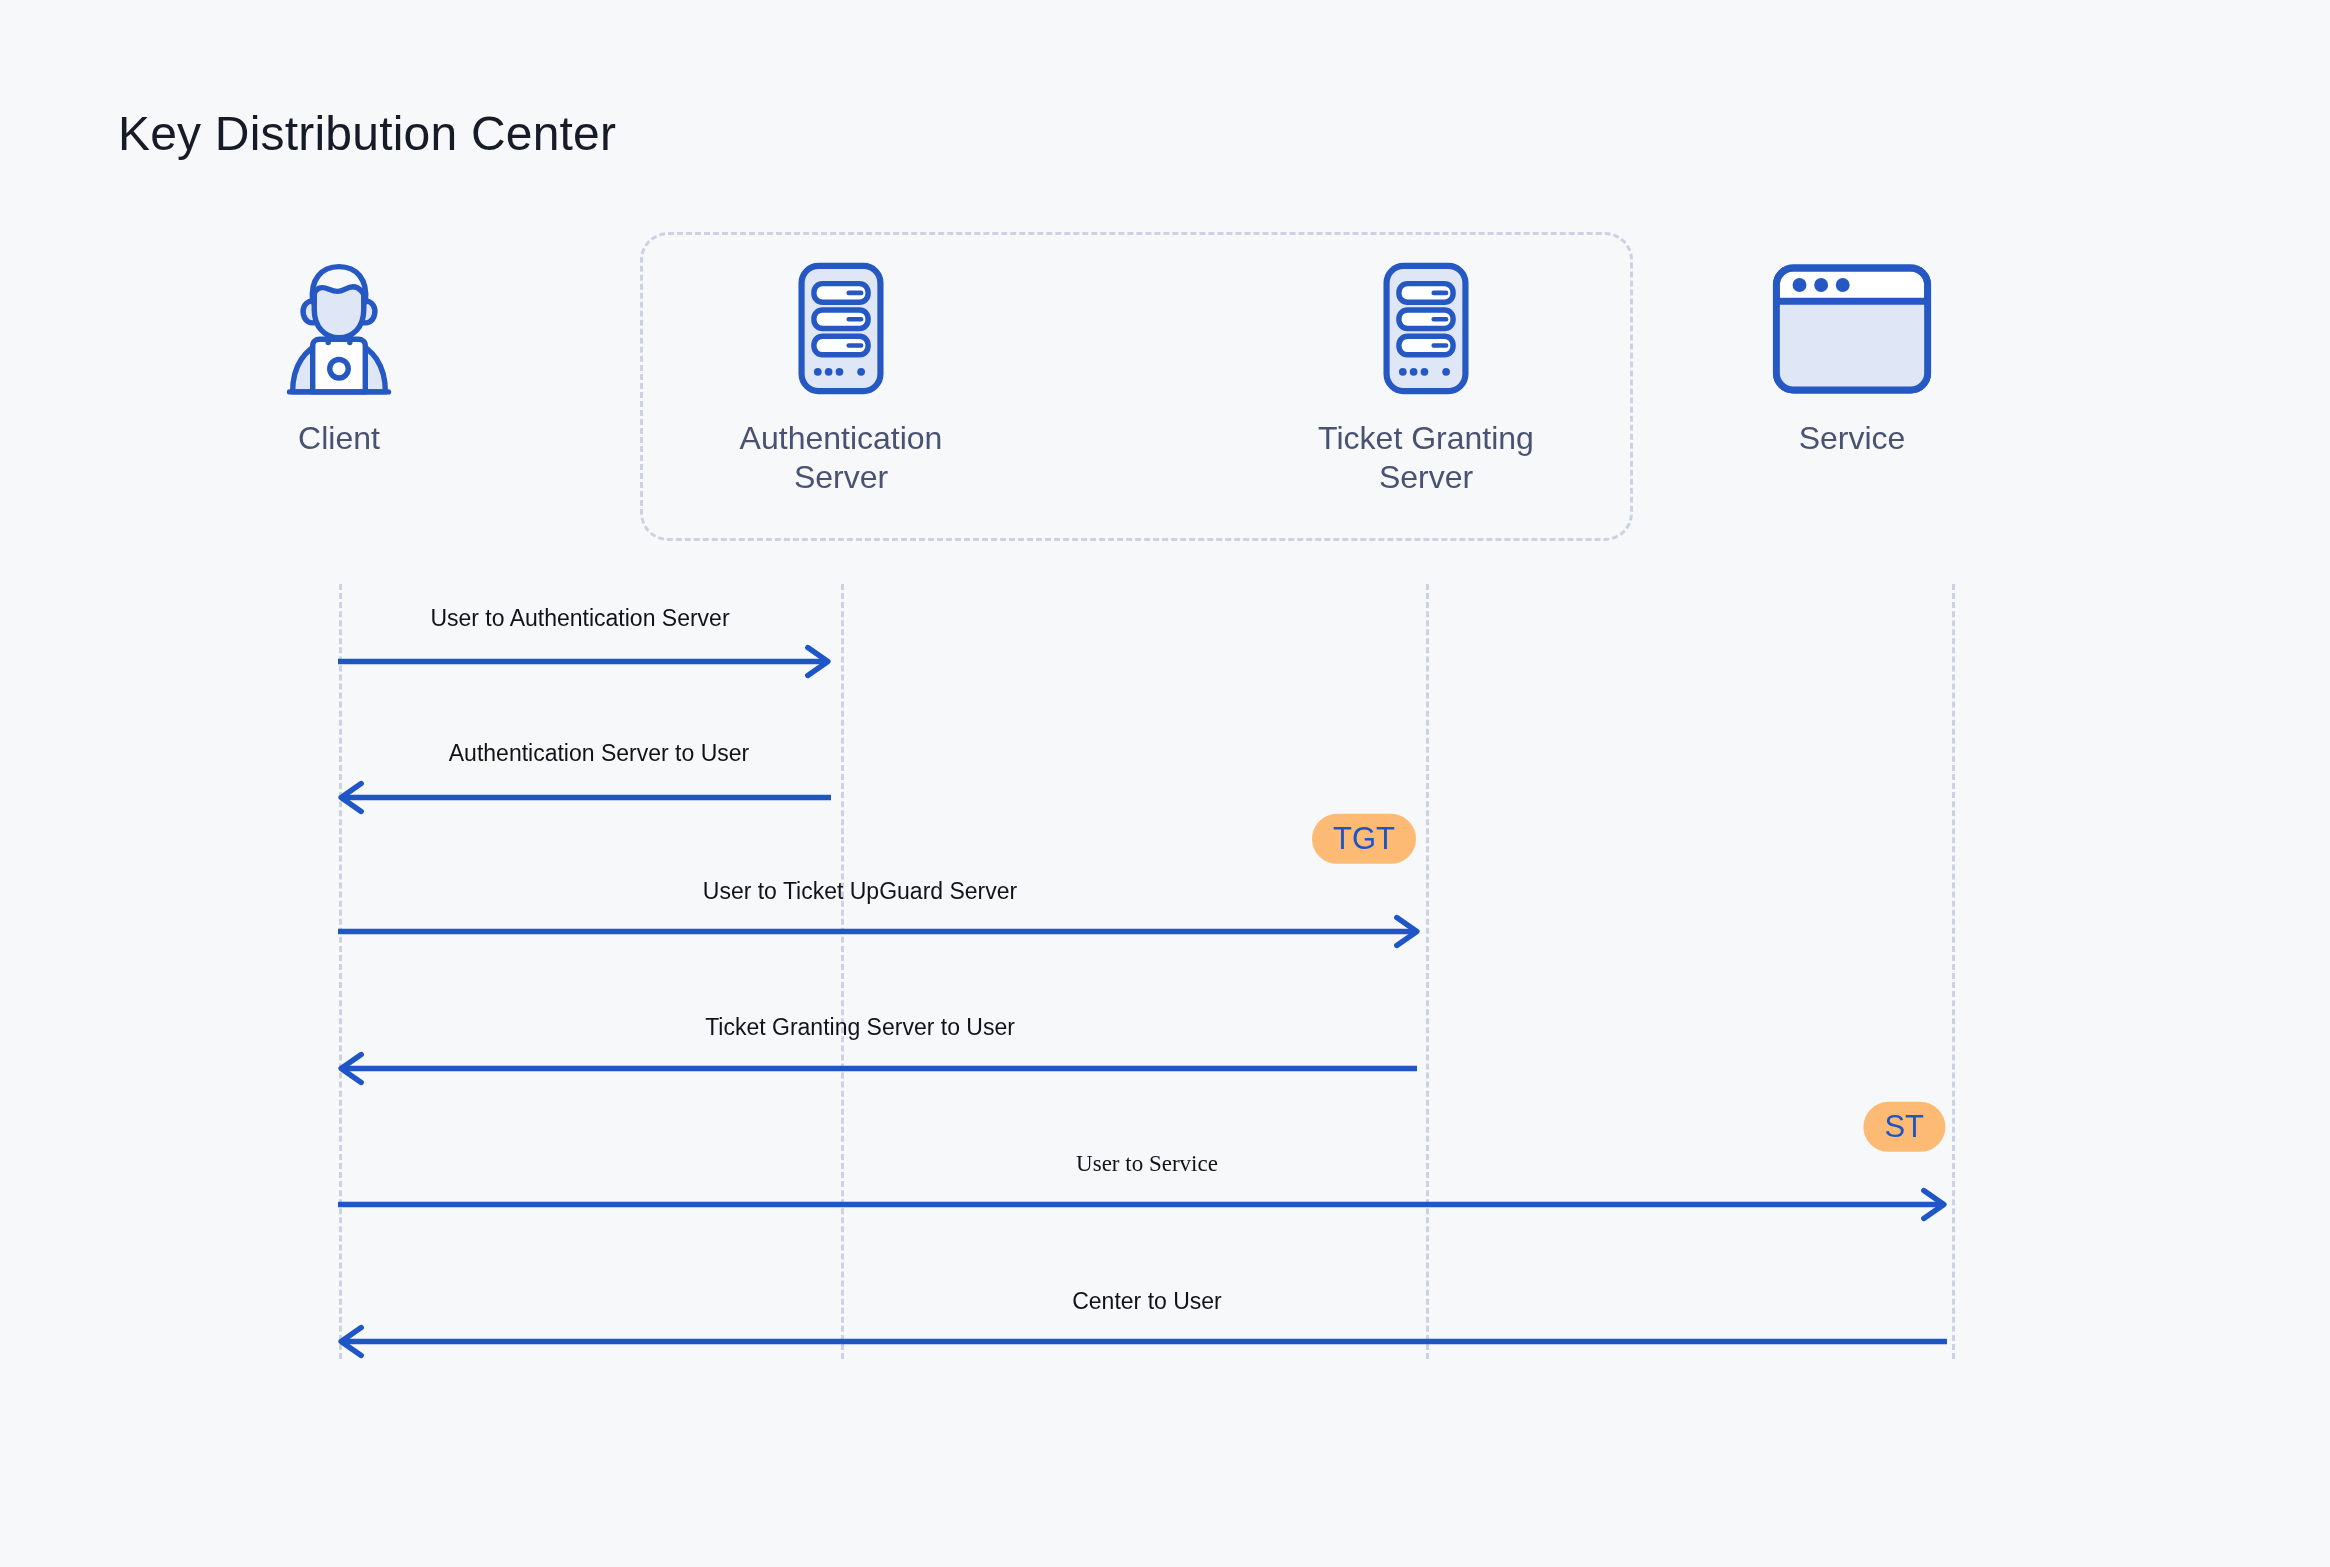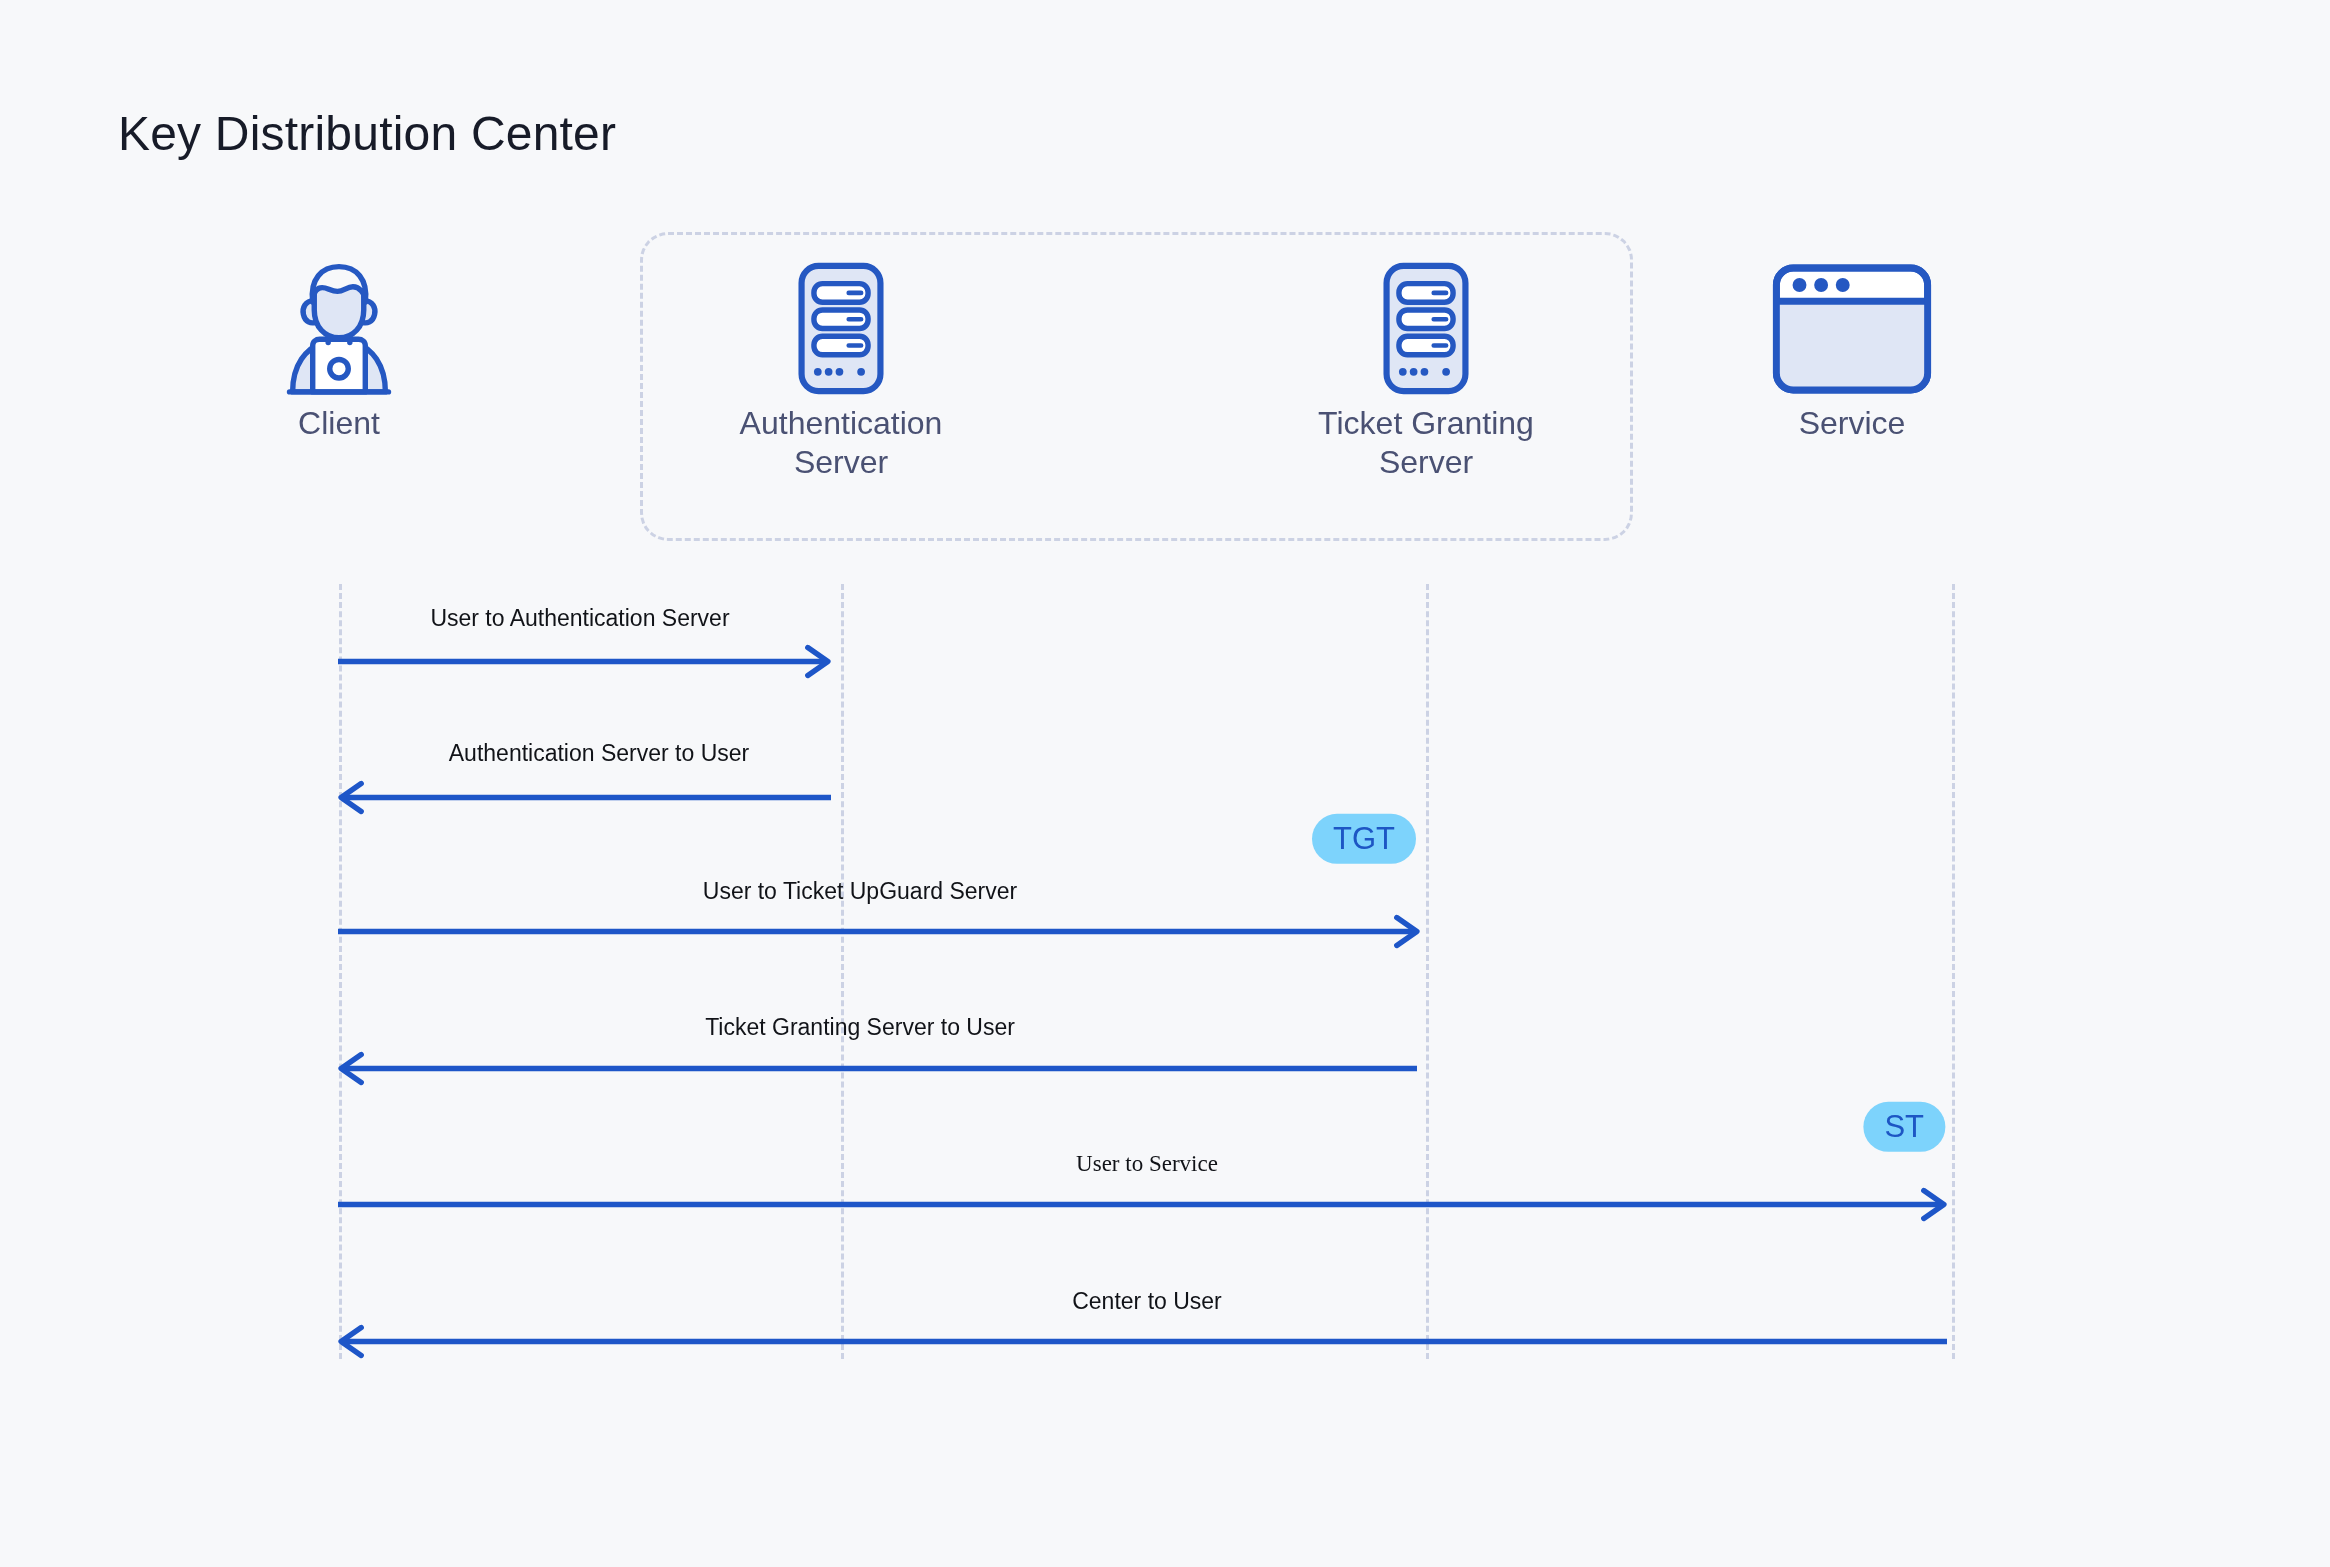--- a/index.html
+++ b/index.html
@@ -52,21 +52,21 @@
     text-align: center;
     transform: translateX(-50%);
   }
   .actor-icon {
     height: 147px;
     display: flex;
     align-items: center;
     justify-content: center;
   }
   .actor-label {
-    margin-top: 2px;
+    margin-top: 17px;
     font-size: 32px;
     line-height: 1.22;
     color: #4a5173;
     font-weight: 400;
   }
 
   
   .lifeline {
     position: absolute;
     top: 584px;
@@ -90,21 +90,21 @@
   }
   .msg-arrow svg {
     display: block;
     overflow: visible;
   }
 
   
   .ticket-badge {
     position: absolute;
     transform: translate(-100%, -50%);
-    background: #7dd3fc;
+    background: #fdba74;
     color: #1d56c4;
     font-size: 31px;
     border-radius: 31px;
     padding: 8.5px 21px 10.8px;
     line-height: 1;
     white-space: nowrap;
   }
 
   
   .logo {

